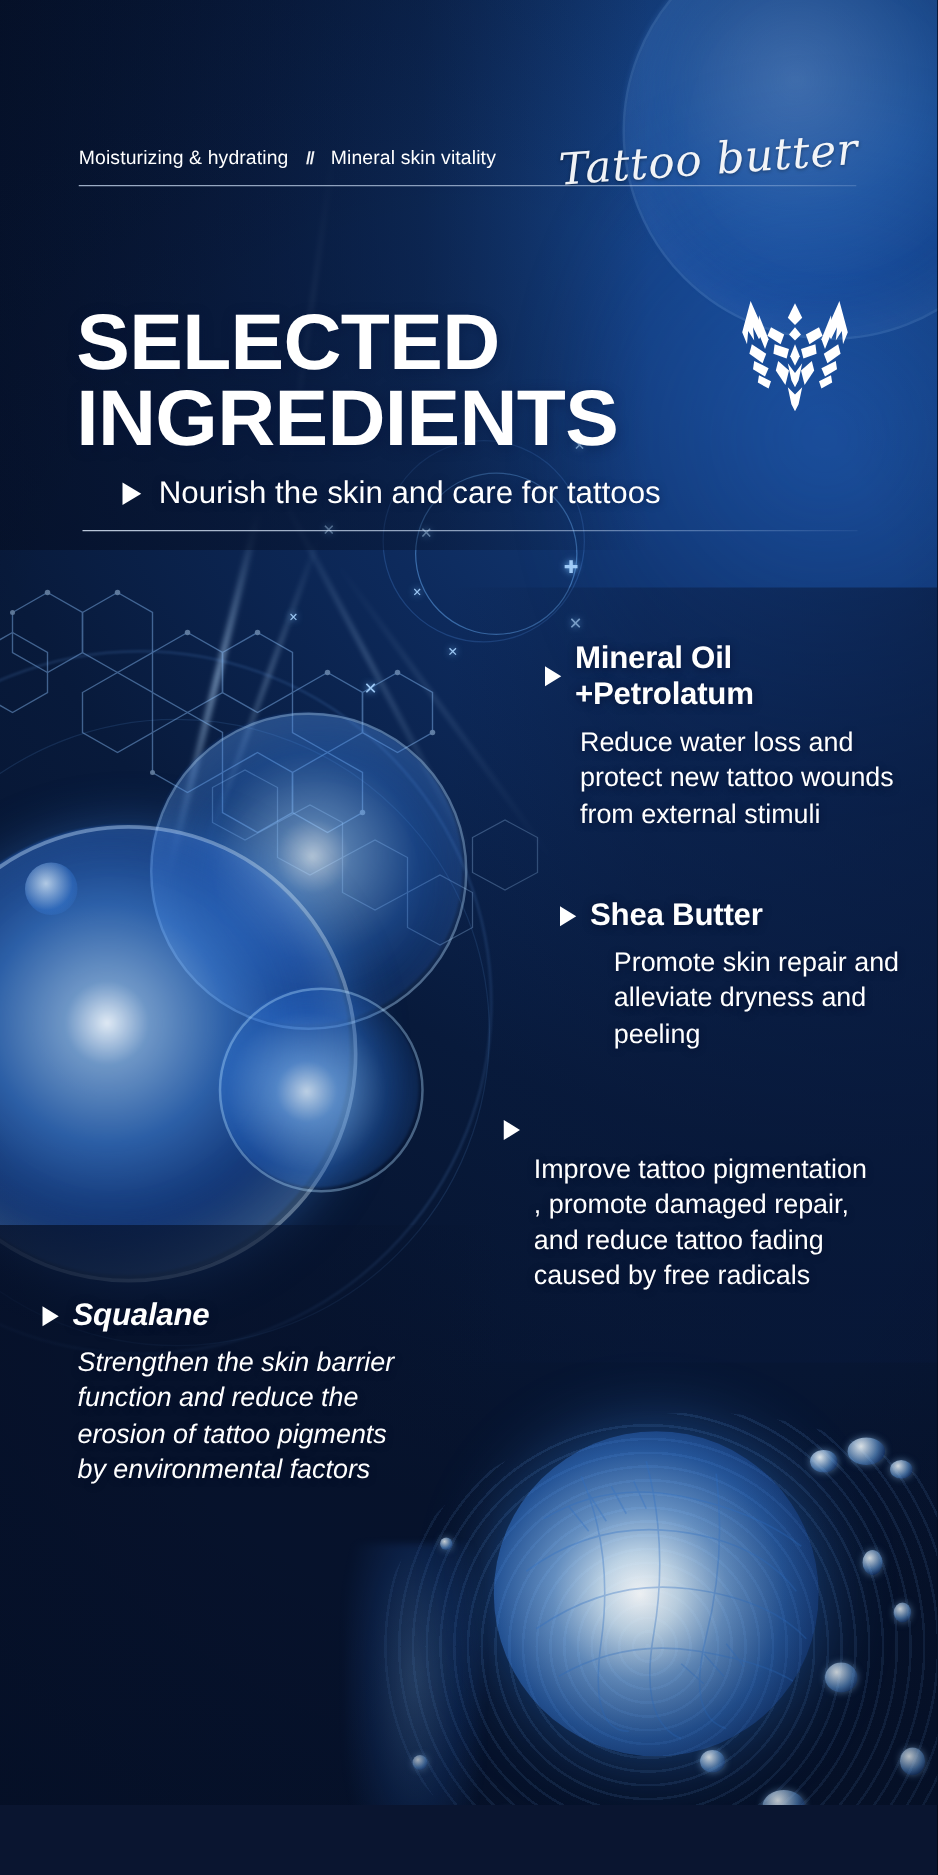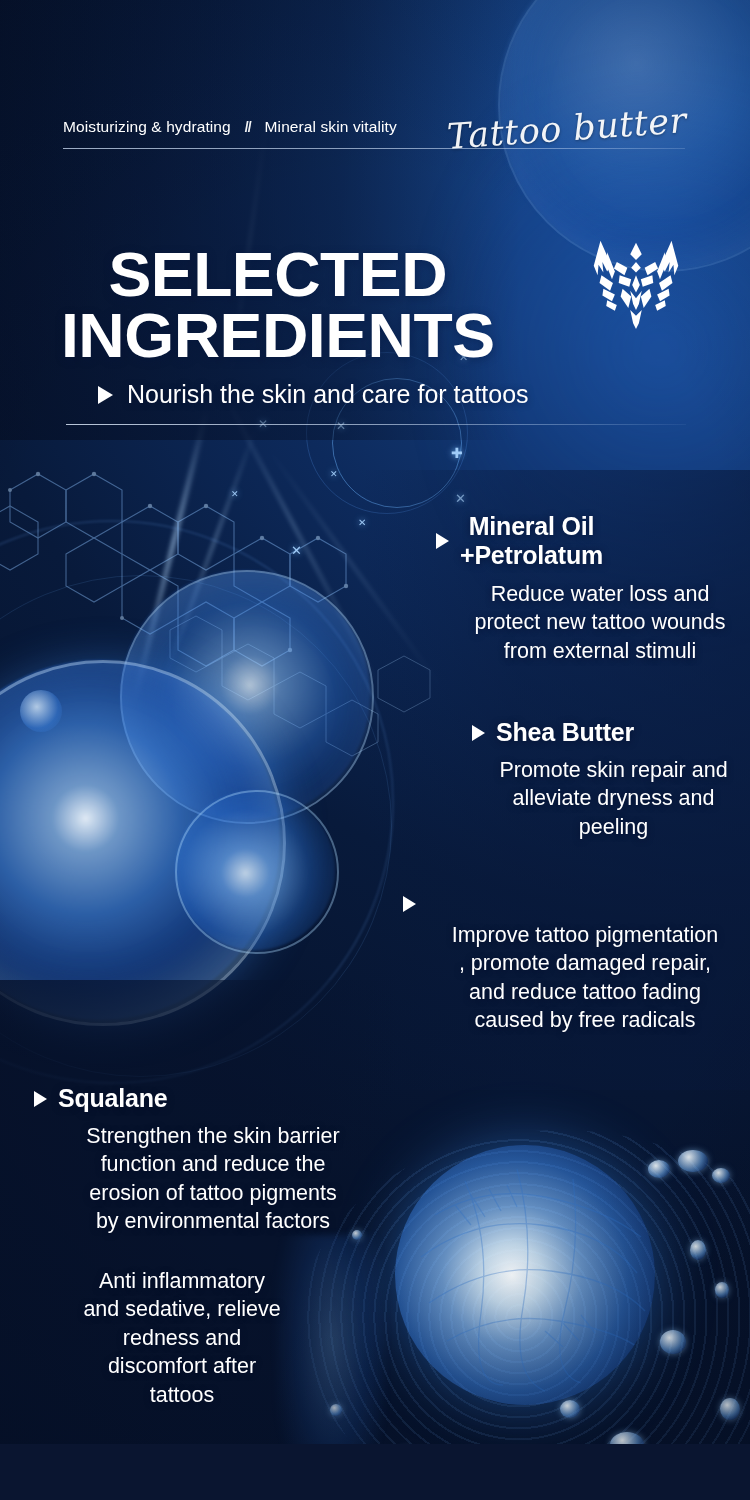--- a/index.html
+++ b/index.html
@@ -12,21 +12,20 @@
     font-family: "Liberation Sans", sans-serif;
   }
 
   #poster {
     position: relative;
     width: 750px;
     height: 1444px;
     overflow: hidden;
     background: #000000;
     color: #ffffff;
-    text-align: center;
   }
 
   
   .bg { position: absolute; inset: 0; pointer-events: none; }
 
   
   .bg-base {
     background:
       radial-gradient(150% 80% at 96% 8%, #1b56a8 0%, #154183 22%, #0d2a5c 46%, #081a3b 70%, #06122b 100%),
       linear-gradient(180deg, #07142f 0%, #0a1a3c 35%, #08162f 65%, #061026 100%);
@@ -322,21 +321,21 @@
   #ing-mineral      { left: 436px; top: 512px; width: 300px; }
   #ing-mineral .ing-body   { margin-top: 10px; margin-left: 28px; }
 
   #ing-shea         { left: 436px; top: 718px; width: 300px; }
   #ing-shea .ing-head      { margin-left: 0; }
   #ing-shea .ing-body      { margin-top: 9px; margin-left: 55px; }
 
   #ing-toco         { left: 403px; top: 896px; width: 340px; }
   #ing-toco .ing-body      { margin-top: 9px; margin-left: 28px; }
 
-  #ing-squalane     { left: 34px; top: 1084px; width: 330px; }
+  #ing-squalane     { left: 34px; top: 1038px; width: 330px; font-style: italic; }
   #ing-squalane .ing-body  { margin-top: 9px; margin-left: 28px; }
 
   #ing-bisabolol    { left: 34px; top: 1258px; width: 268px; }
   #ing-bisabolol .ing-body { margin-top: 9px; margin-left: 28px; }
 
 </style>
 </head>
 <body>
 
 <div id="poster">
@@ -522,21 +521,21 @@
         <span class="tri tri-sm"></span>
         <span class="htxt">Mineral Oil
 +Petrolatum</span>
       </div>
       <div class="ing-body">Reduce water loss and
 protect new tattoo wounds
 from external stimuli</div>
     </div>
 
     <div class="ing" id="ing-shea">
-      <div class="ing-head" style="margin-left:36px;">
+      <div class="ing-head" style="margin-left:12px;">
         <span class="tri tri-sm"></span>
         <span class="htxt">Shea Butter</span>
       </div>
       <div class="ing-body">Promote skin repair and
 alleviate dryness and
 peeling</div>
     </div>
 
     <div class="ing" id="ing-toco">
       <div class="ing-head">
@@ -553,21 +552,16 @@
         <span class="tri tri-sm"></span>
         <span class="htxt">Squalane</span>
       </div>
       <div class="ing-body">Strengthen the skin barrier
 function and reduce the
 erosion of tattoo pigments
 by environmental factors</div>
     </div>
 
     <div class="ing" id="ing-bisabolol">
-      <div class="ing-body">Anti inflammatory
-and sedative, relieve
-redness and
-discomfort after
-tattoos</div>
     </div>
 
   </div>
 </div>
 
 </body></html>

